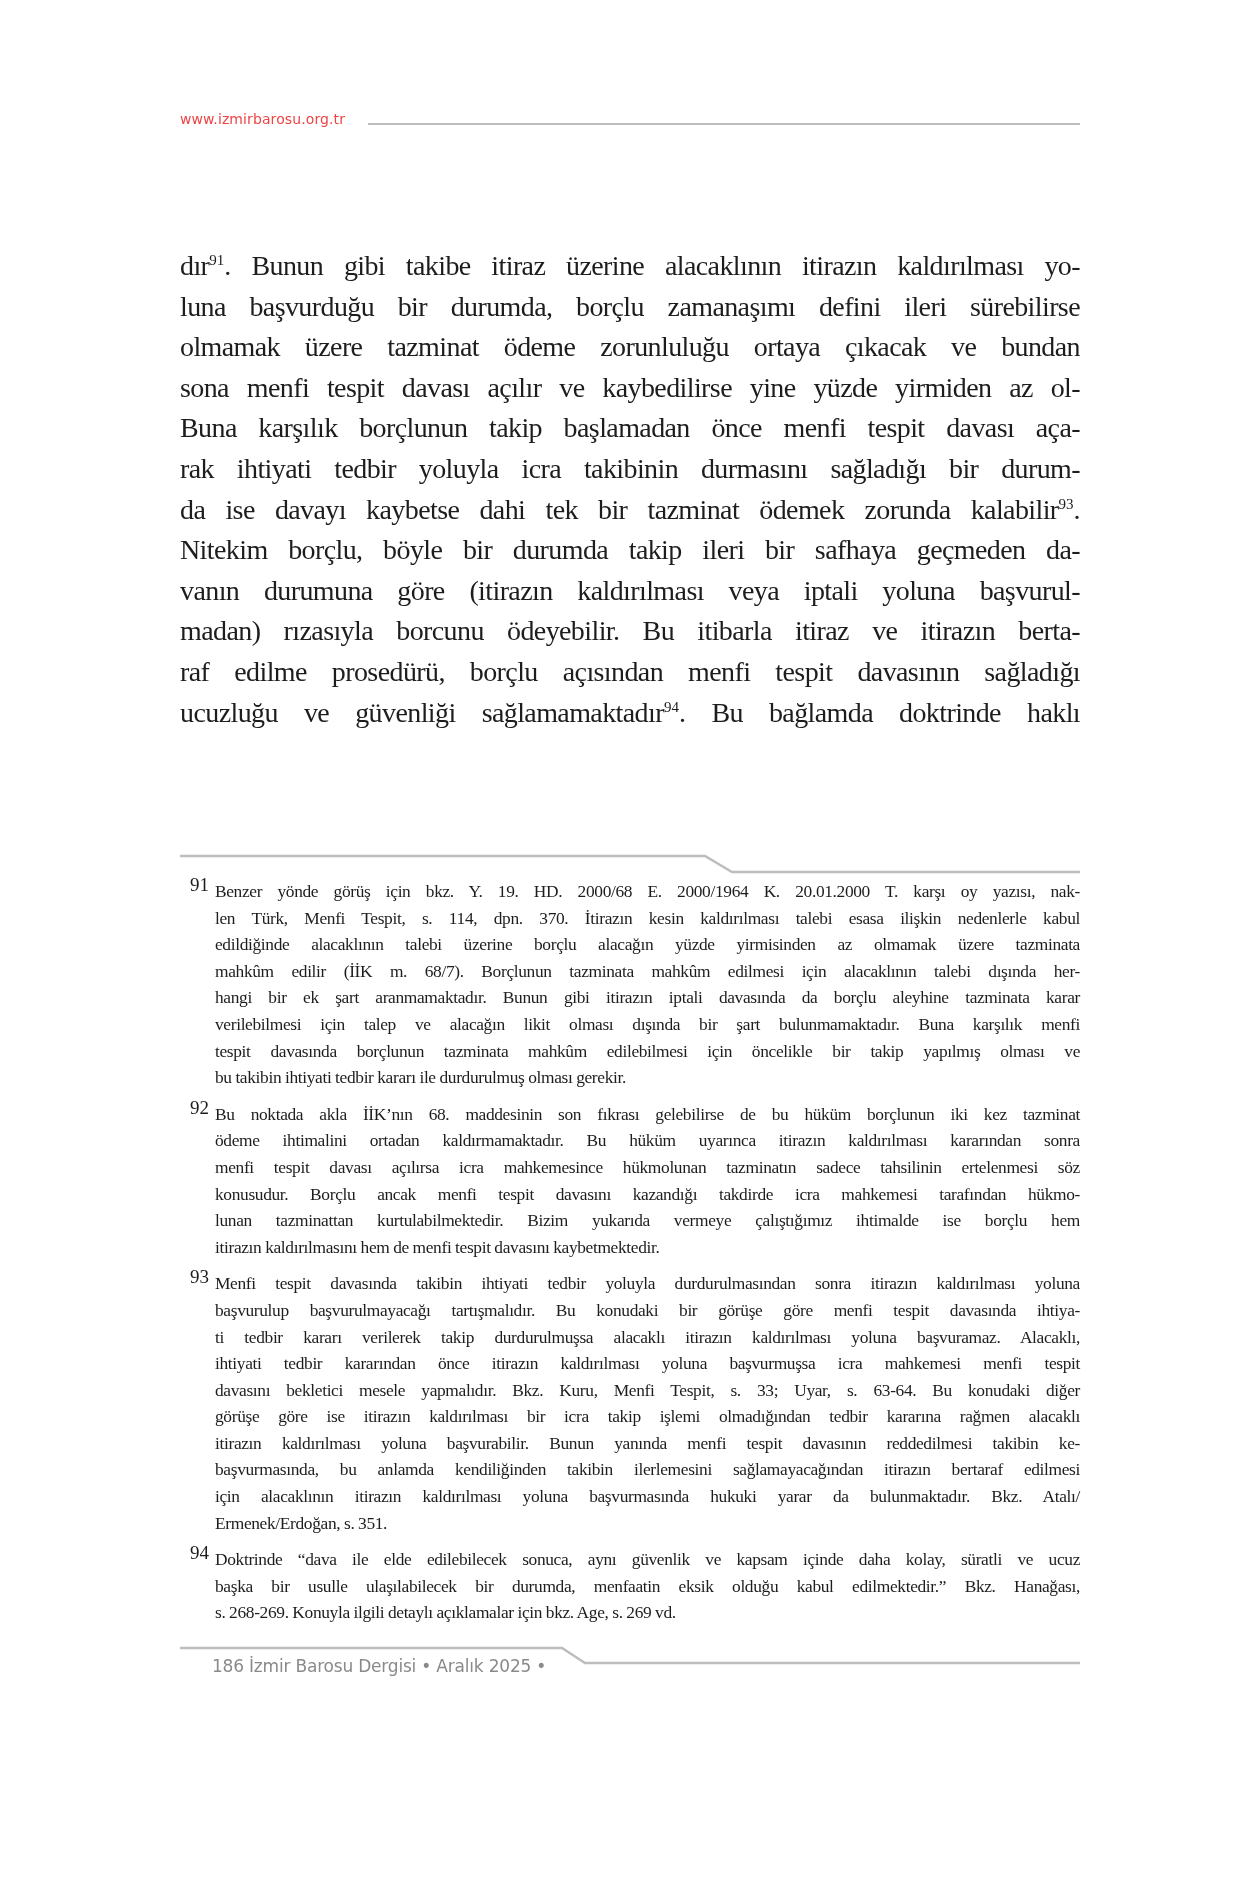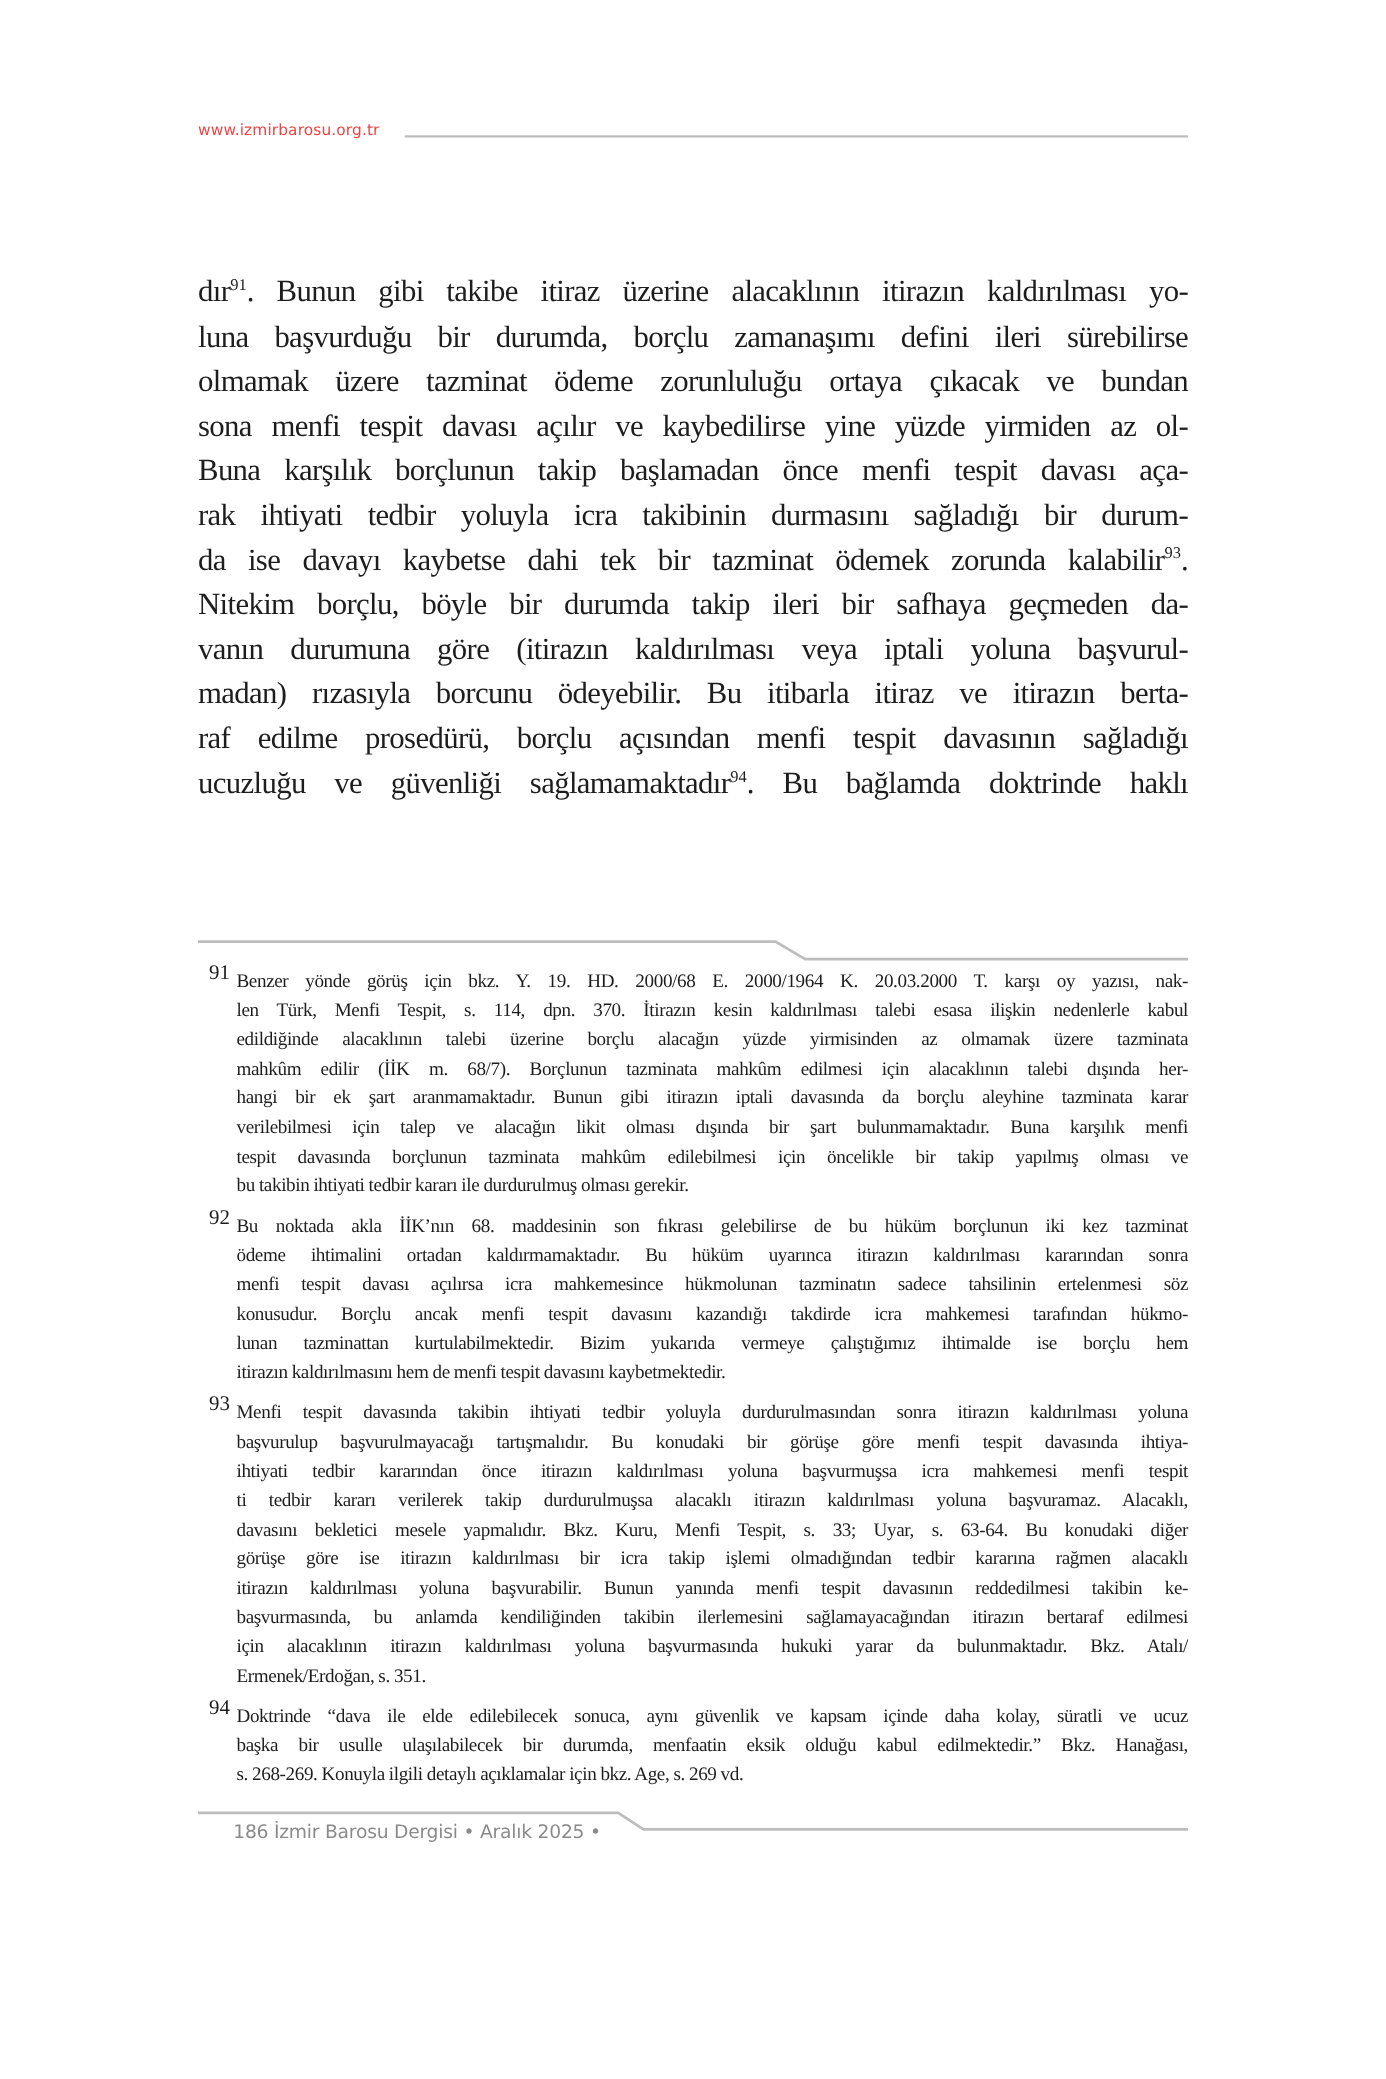--- a/index.html
+++ b/index.html
@@ -53,21 +53,21 @@
   <span class="ln"><span>ucuzluğu ve güvenliği sağlamamaktadır</span><sup>94</sup><span>. Bu bağlamda doktrinde haklı</span></span>
 </div>
 
 <svg class="separator" viewBox="0 0 900 30" width="900" height="30">
   <polyline points="0,6 525,6 552,22 900,22" fill="none" stroke="#bdbdbd" stroke-width="2.5"></polyline>
 </svg>
 
 <div class="footnotes">
   <div class="fn">
     <span class="fn-num">91</span>
-    <span class="ln">Benzer yönde görüş için bkz. Y. 19. HD. 2000/68 E. 2000/1964 K. 20.03.2000 T. karşı oy yazısı, nak-</span>
+    <span class="ln">Benzer yönde görüş için bkz. Y. 19. HD. 2000/68 E. 2000/1964 K. 20.01.2000 T. karşı oy yazısı, nak-</span>
     <span class="ln">len Türk, Menfi Tespit, s. 114, dpn. 370.  İtirazın kesin kaldırılması talebi esasa ilişkin nedenlerle kabul</span>
     <span class="ln">edildiğinde alacaklının talebi üzerine borçlu alacağın yüzde yirmisinden az olmamak üzere tazminata</span>
     <span class="ln">mahkûm edilir (İİK m. 68/7). Borçlunun tazminata mahkûm edilmesi için alacaklının talebi dışında her-</span>
     <span class="ln">hangi bir ek şart aranmamaktadır. Bunun gibi itirazın iptali davasında da borçlu aleyhine tazminata karar</span>
     <span class="ln">verilebilmesi için talep ve alacağın likit olması dışında bir şart bulunmamaktadır. Buna karşılık menfi</span>
     <span class="ln">tespit davasında borçlunun tazminata mahkûm edilebilmesi için öncelikle bir takip yapılmış olması ve</span>
     <span class="ln last">bu takibin ihtiyati tedbir kararı ile durdurulmuş olması gerekir.</span>
   </div>
   <div class="fn">
     <span class="fn-num">92</span>
@@ -75,22 +75,22 @@
     <span class="ln">ödeme ihtimalini ortadan kaldırmamaktadır. Bu hüküm uyarınca itirazın kaldırılması kararından sonra</span>
     <span class="ln">menfi tespit davası açılırsa icra mahkemesince hükmolunan tazminatın sadece tahsilinin ertelenmesi söz</span>
     <span class="ln">konusudur. Borçlu ancak menfi tespit davasını kazandığı takdirde icra mahkemesi tarafından hükmo-</span>
     <span class="ln">lunan tazminattan kurtulabilmektedir. Bizim yukarıda vermeye çalıştığımız ihtimalde ise borçlu hem</span>
     <span class="ln last">itirazın kaldırılmasını hem de menfi tespit davasını kaybetmektedir.</span>
   </div>
   <div class="fn">
     <span class="fn-num">93</span>
     <span class="ln">Menfi tespit davasında takibin ihtiyati tedbir yoluyla durdurulmasından sonra itirazın kaldırılması yoluna</span>
     <span class="ln">başvurulup başvurulmayacağı tartışmalıdır. Bu konudaki bir görüşe göre menfi tespit davasında ihtiya-</span>
+    <span class="ln">ti tedbir kararı verilerek takip durdurulmuşsa alacaklı itirazın kaldırılması yoluna başvuramaz. Alacaklı,</span>
     <span class="ln">ihtiyati tedbir kararından önce itirazın kaldırılması yoluna başvurmuşsa icra mahkemesi menfi tespit</span>
-    <span class="ln">ti tedbir kararı verilerek takip durdurulmuşsa alacaklı itirazın kaldırılması yoluna başvuramaz. Alacaklı,</span>
     <span class="ln">davasını bekletici mesele yapmalıdır. Bkz. Kuru, Menfi Tespit, s. 33; Uyar, s. 63-64. Bu konudaki diğer</span>
     <span class="ln">görüşe göre ise itirazın kaldırılması bir icra takip işlemi olmadığından tedbir kararına rağmen alacaklı</span>
     <span class="ln">itirazın kaldırılması yoluna başvurabilir. Bunun yanında menfi tespit davasının reddedilmesi takibin ke-</span>
     <span class="ln">başvurmasında, bu anlamda kendiliğinden takibin ilerlemesini sağlamayacağından itirazın bertaraf edilmesi</span>
     <span class="ln">için alacaklının itirazın kaldırılması yoluna başvurmasında hukuki yarar da bulunmaktadır. Bkz. Atalı/</span>
     <span class="ln last">Ermenek/Erdoğan, s. 351.</span>
   </div>
   <div class="fn">
     <span class="fn-num">94</span>
     <span class="ln">Doktrinde “dava ile elde edilebilecek sonuca, aynı güvenlik ve kapsam içinde daha kolay, süratli ve ucuz</span>

